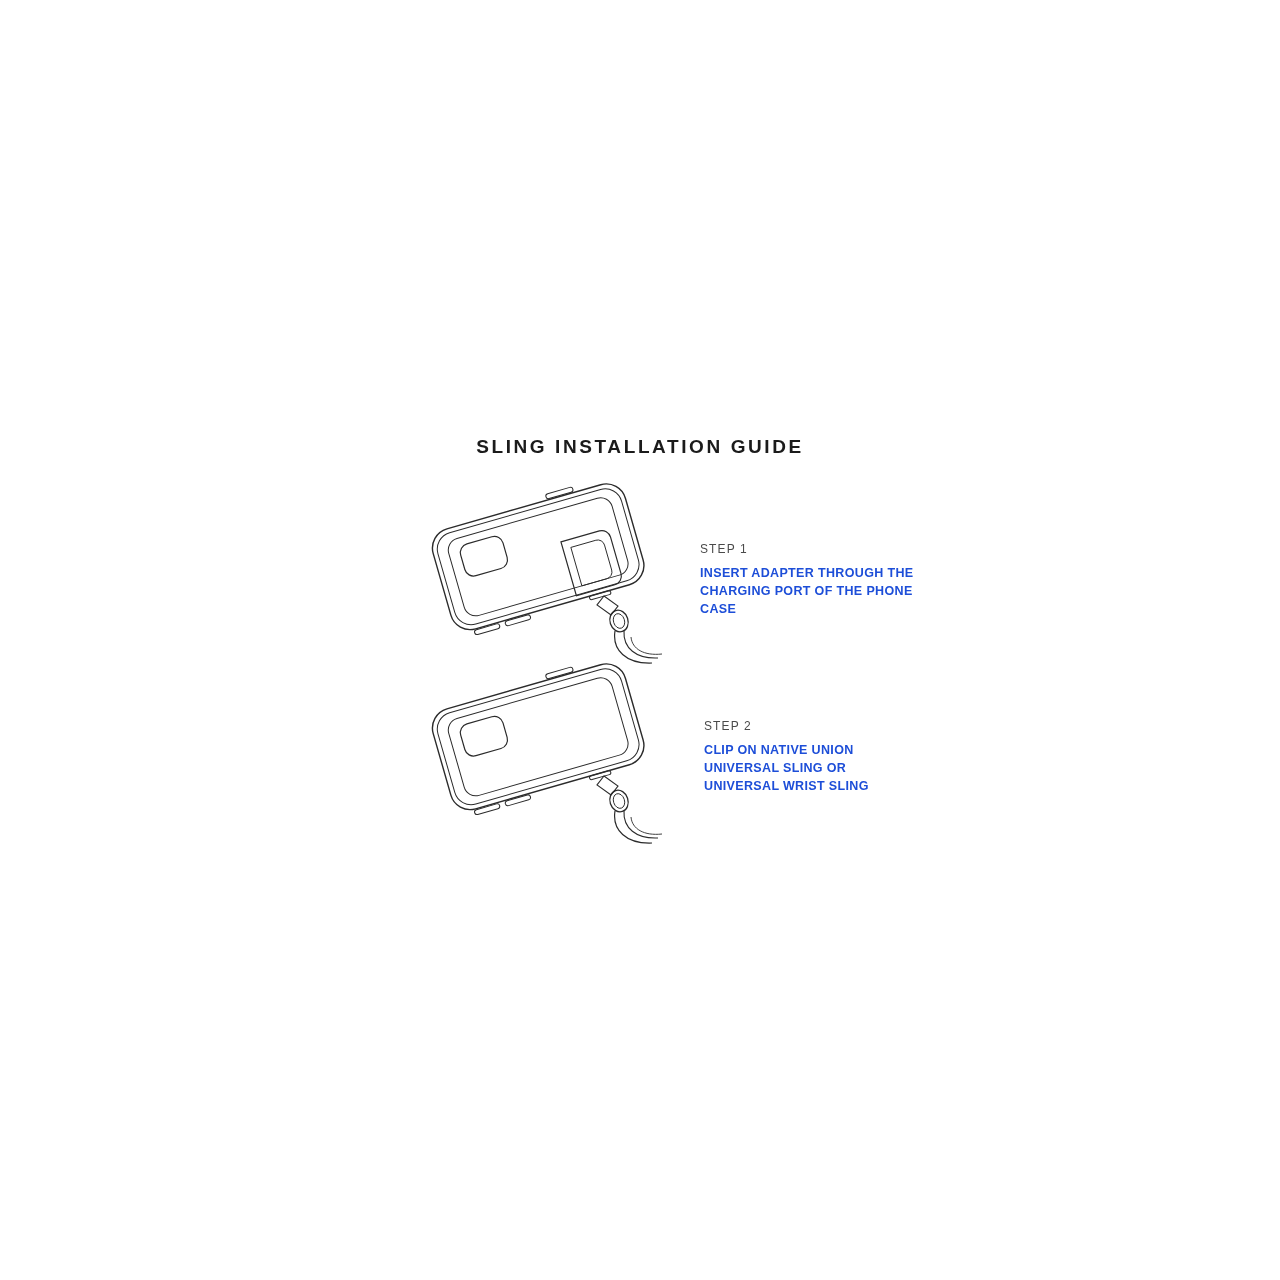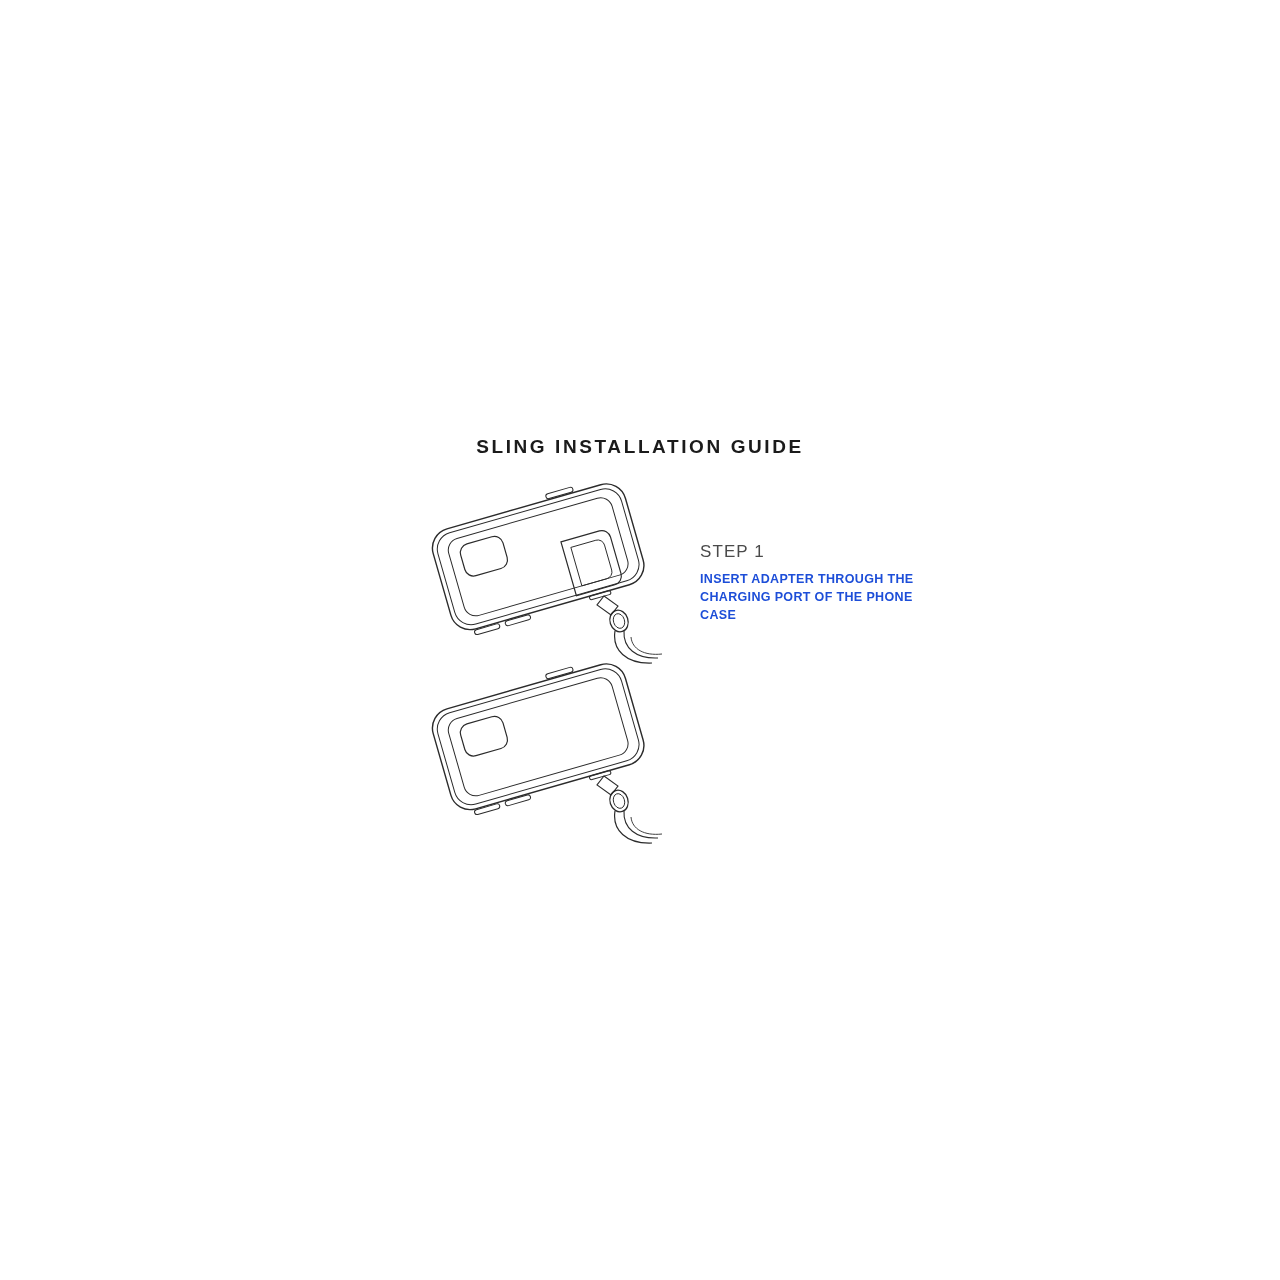--- a/index.html
+++ b/index.html
@@ -38,21 +38,21 @@
 
   .step-block {
     position: absolute;
     width: 220px;
   }
 
   .step-block.step-1 { left: 700px; top: 538px; }
   .step-block.step-2 { left: 704px; top: 715px; }
 
   .step-label {
-    font-size: 17px;
+    font-size: 12px;
     letter-spacing: 1.1px;
     color: #4a4a4a;
     margin-bottom: 9px;
   }
 
   .step-text {
     font-size: 12.5px;
     font-weight: bold;
     line-height: 1.42;
     letter-spacing: 0.35px;
@@ -125,14 +125,18 @@
       <path d="M224 157 C223 174, 236 185, 258 184" stroke-width="1.1"></path>
       <path d="M231 163 C232 175, 244 182, 262 180" stroke-width="0.9"></path>
     </svg>
   </div>
 
   <div class="step-block step-1">
     <div class="step-label">STEP 1</div>
     <div class="step-text">INSERT ADAPTER THROUGH THE CHARGING PORT OF THE PHONE CASE</div>
   </div>
 
+  <div class="step-block step-2">
+    <div class="step-label">STEP 2</div>
+    <div class="step-text">CLIP ON NATIVE UNION UNIVERSAL SLING OR UNIVERSAL WRIST SLING</div>
+  </div>
 
 </div>
 
 </body></html>

